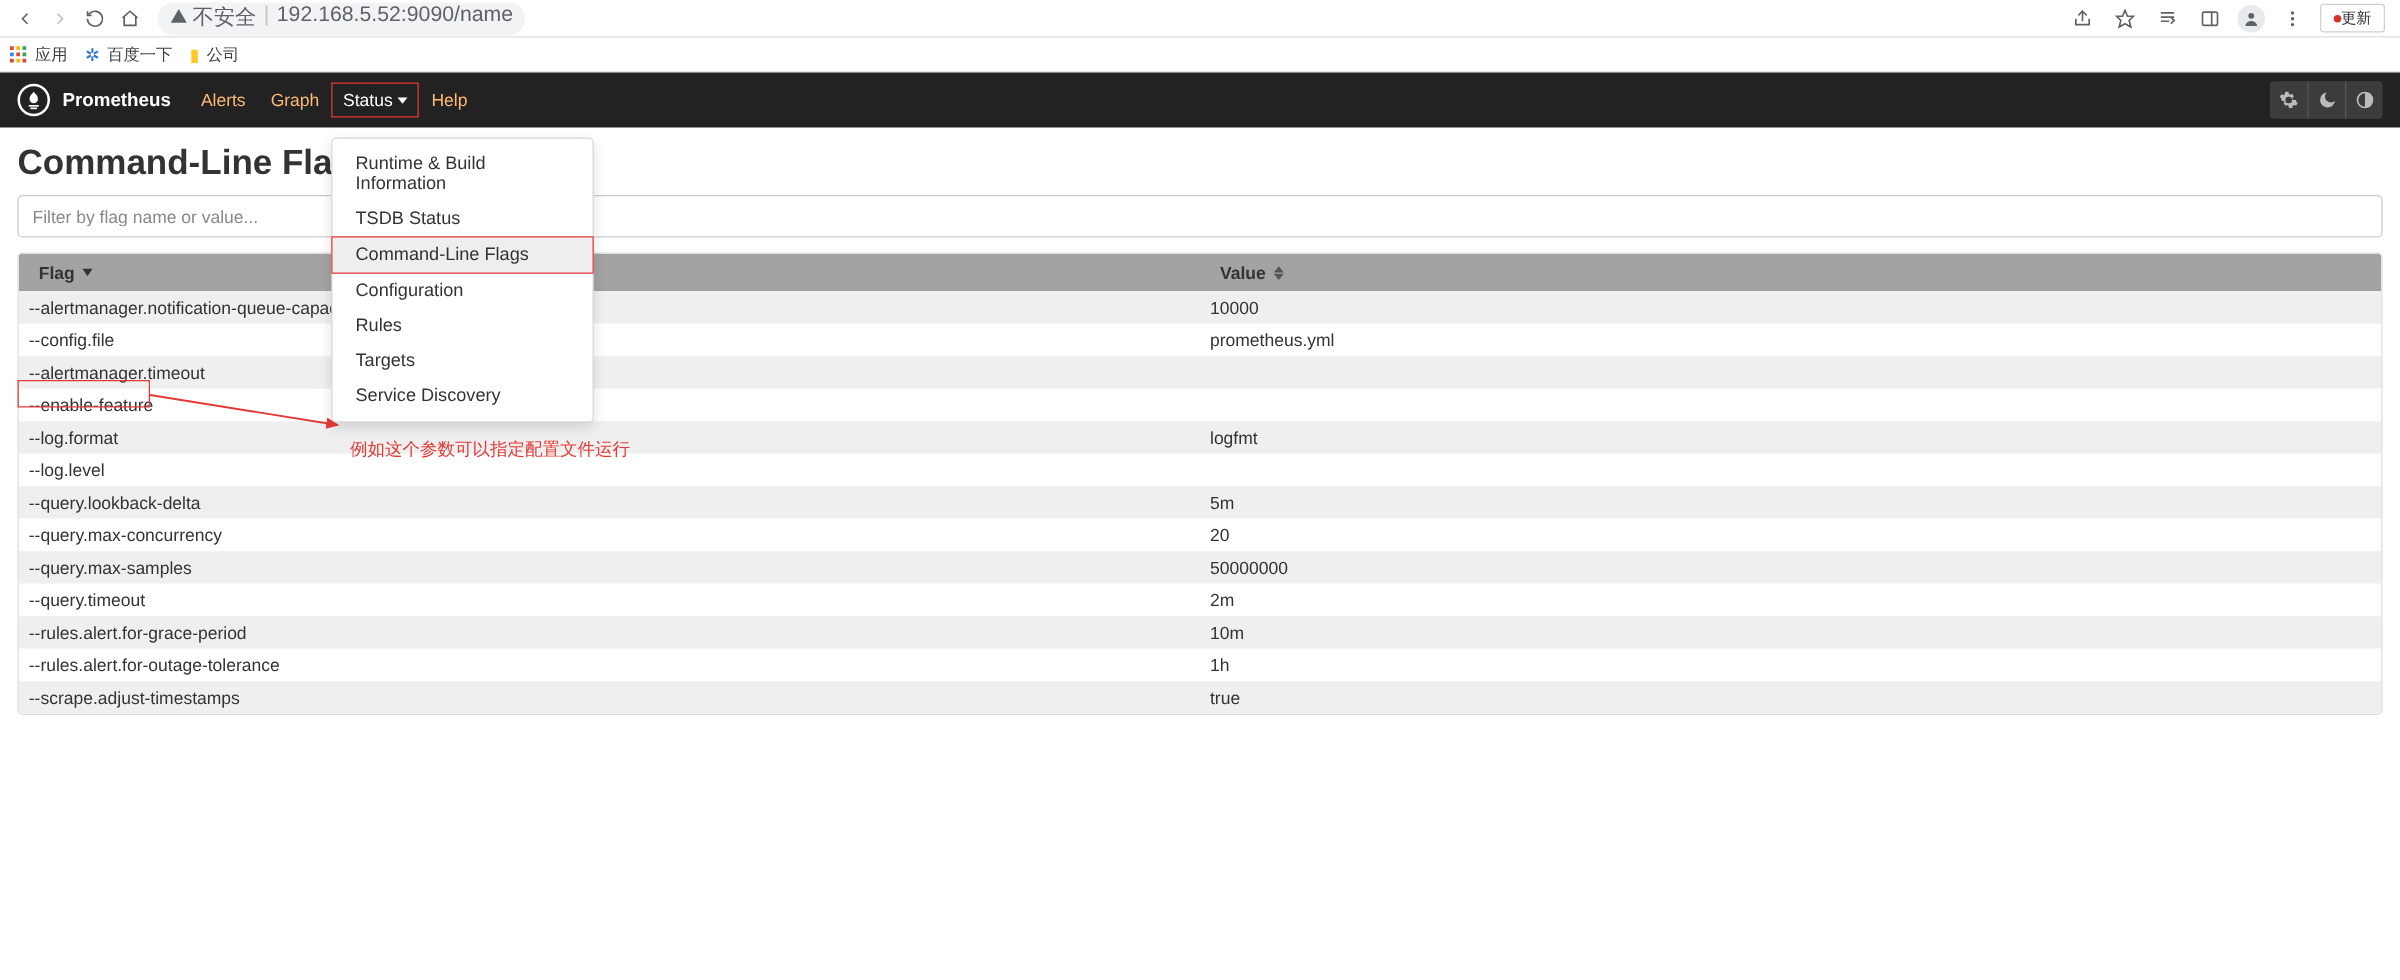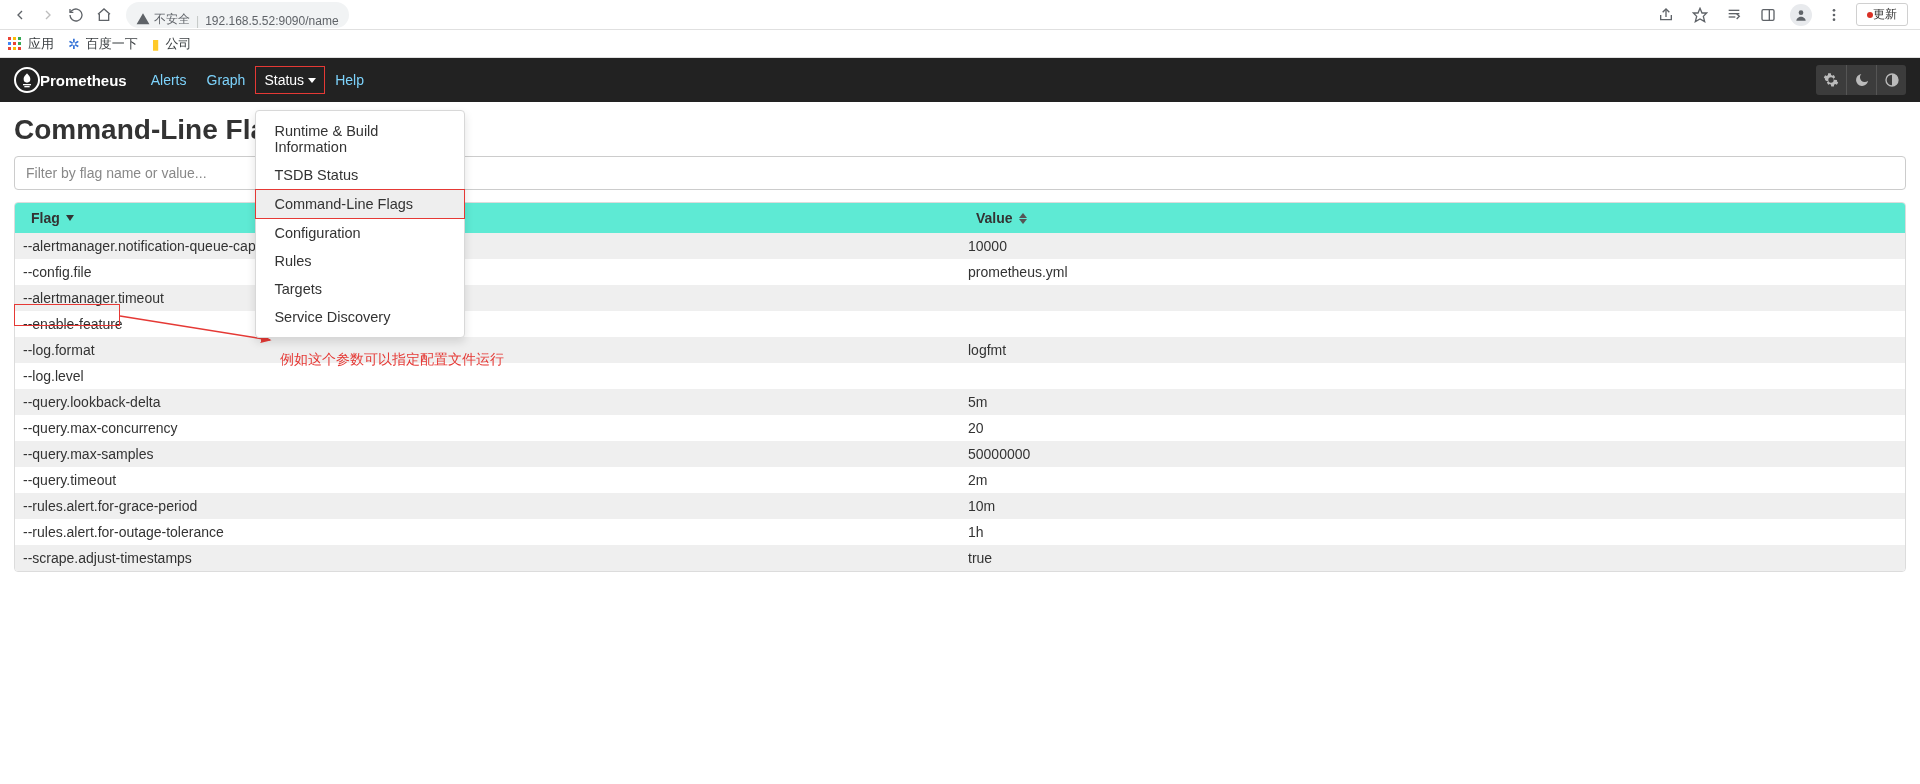--- a/index.html
+++ b/index.html
@@ -1,21 +1,21 @@
 <!DOCTYPE html>
 <html><head>
 <meta charset="utf-8">
 <style>
 * { margin: 0; padding: 0; box-sizing: border-box; font-family: -apple-system, "Segoe UI", "Microsoft YaHei", Arial, sans-serif; }
 html, body { width: 1920px; height: 784px; background: #fff; overflow: hidden; }
 
 
 .chrome-toolbar { height: 30px; display: flex; align-items: center; padding: 0 6px; background: #fff; border-bottom: 1px solid #e0e0e0; font-size: 13px; color: #5f6368; }
 .chrome-toolbar .nav-btn { width: 28px; height: 28px; display: flex; align-items: center; justify-content: center; color: #5f6368; }
-.omnibox { flex: 0 0 auto; margin-left: 8px; height: 26px; display: flex; align-items: flex-end; background: #f1f3f4; border-radius: 13px; padding: 0 10px; color: #5f6368; font-size: 12px; gap: 6px; }
+.omnibox { flex: 0 0 auto; margin-left: 8px; height: 26px; display: flex; align-items: flex-start; background: #f1f3f4; border-radius: 13px; padding: 0 10px; color: #5f6368; font-size: 17px; gap: 6px; }
 .omnibox .warn { display: flex; align-items: center; gap: 4px; }
 .omnibox .pipe { color: #c4c7c5; }
 .chrome-toolbar .spacer { flex: 1; }
 .chrome-right { display:flex; align-items:center; gap:10px; padding-right:6px; }
 .chrome-right .cbtn { width:24px; height:24px; display:flex; align-items:center; justify-content:center; color:#5f6368; }
 .avatar-circle { width:22px; height:22px; border-radius:50%; background:#e8eaed; display:flex; align-items:center; justify-content:center; color:#5f6368; }
 .update-btn { border:1px solid #d0d0d0; border-radius:3px; padding:2px 10px; font-size:12px; color:#333; display:flex; align-items:center; gap:0;}
 .update-dot { width:6px;height:6px;border-radius:50%; background:#d93025; display:inline-block;}
 
 .bookmarks-bar { height: 28px; display:flex; align-items:center; padding:0 8px; gap:14px; font-size:13px; color:#3c4043; border-bottom:1px solid #e0e0e0; }
@@ -23,44 +23,44 @@
 .grid-icon { width:14px; height:14px; display:grid; grid-template-columns:repeat(3,3px); grid-template-rows:repeat(3,3px); gap:2px; }
 .grid-icon span { background:#ea4335; }
 .grid-icon span:nth-child(2){background:#fbbc04;} .grid-icon span:nth-child(3){background:#34a853;}
 .grid-icon span:nth-child(4){background:#4285f4;} .grid-icon span:nth-child(6){background:#34a853;}
 .grid-icon span:nth-child(8){background:#fbbc04;}
 .paw { color:#3170d6; font-size:14px; }
 .folder { color:#ffca28; font-size:14px; }
 
 
 .navbar { height: 44px; background: #222; color: #7a7a7a; display:flex; align-items:center; padding:0 14px; font-size:14px; }
-.navbar .brand { color:#fff; font-weight:600; font-size:15px; display:flex; align-items:center; gap:0; margin-right:14px;}
+.navbar .brand { color:#fff; font-weight:600; font-size:15px; display:flex; align-items:center; gap:10px; margin-right:14px;}
 .brand-logo { width:26px;height:26px;border-radius:50%;border:2px solid #fff; display:flex;align-items:center;justify-content:center; color:#fff; font-size:14px;}
-.navbar .nav-link { color:#7dd3fc; padding:0 10px; height:44px; display:flex; align-items:center; cursor:pointer;}
+.navbar .nav-link { color:#fdba74; padding:0 10px; height:44px; display:flex; align-items:center; cursor:pointer;}
 .nav-status { position:relative; color:#fff; border:1px solid #e53935; padding:0 8px; height:28px; display:flex; align-items:center; gap:4px; }
 .caret-down { width:0;height:0;border-left:4px solid transparent;border-right:4px solid transparent;border-top:5px solid currentColor; }
 .navbar .right-tools { margin-left:auto; display:flex; background:#3c3c3c; border-radius:3px; }
 .right-tools .tool { width:30px;height:30px;display:flex;align-items:center;justify-content:center;color:#bbb; cursor:pointer;}
 .right-tools .tool + .tool { border-left:1px solid #555; }
 
 
 .dropdown { position:absolute; top:44px; left:0; width:210px; background:#fff; border:1px solid #d8d8d8; border-radius:4px; box-shadow:0 4px 10px rgba(0,0,0,.12); z-index:100; font-size:14.5px; color:#333; padding:6px 0;}
 .dropdown .item { padding:6px 18px; cursor:pointer; }
 .dropdown .item.hl { background:#eee; border:1px solid #e53935; margin:0 -1px; }
 .nav-status-wrapper { position:relative; }
 
 
 .page { padding: 12px 14px; }
 .page h1 { font-size:28px; font-weight:600; color:#333; margin-bottom:10px;}
 .filter-input { width:100%; border:1px solid #ccc; border-radius:4px; padding:8px 11px; font-size:14px; color:#555; }
 .filter-input::placeholder { color:#888; }
 
 
 .flags-table { width:100%; border:1px solid #dcdcdc; border-radius:4px; margin-top:12px; font-size:14px; color:#333; overflow:hidden;}
-.thead { display:flex; background:#5eead4; }
+.thead { display:flex; background:#a3a3a3; }
 .th { padding:7px 16px; font-weight:600; display:flex; align-items:center; gap:6px; }
 .th.flag { width:50%; border-right:0px solid #dcdcdc;}
 .th.value { width:50%; }
 .sort-caret { width:0;height:0;border-left:4px solid transparent;border-right:4px solid transparent;border-top:6px solid #333; }
 .sort-both { display:flex; flex-direction:column; gap:1px;}
 .sort-both .up{width:0;height:0;border-left:4px solid transparent;border-right:4px solid transparent;border-bottom:5px solid #555;}
 .sort-both .down{width:0;height:0;border-left:4px solid transparent;border-right:4px solid transparent;border-top:5px solid #555;}
 .tbody .tr { display:flex; }
 .tbody .tr:nth-child(odd) { background:#efefef; }
 .tbody .tr:nth-child(even) { background:#fff; }

